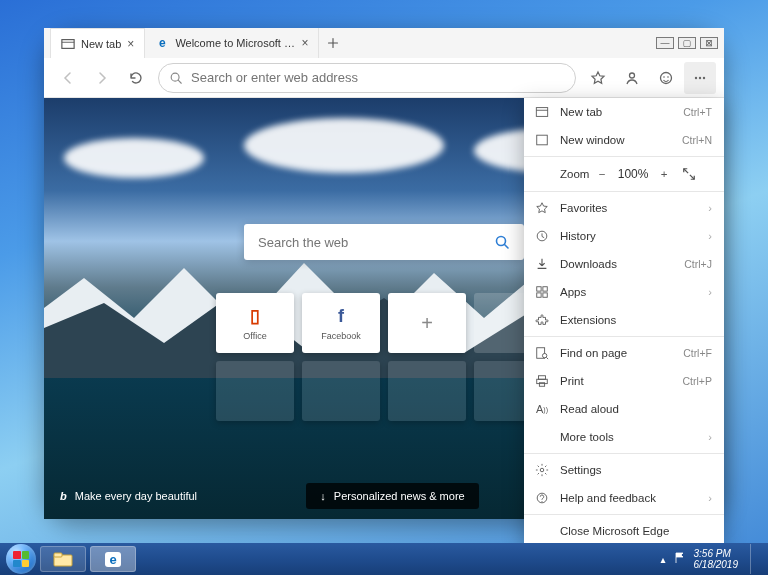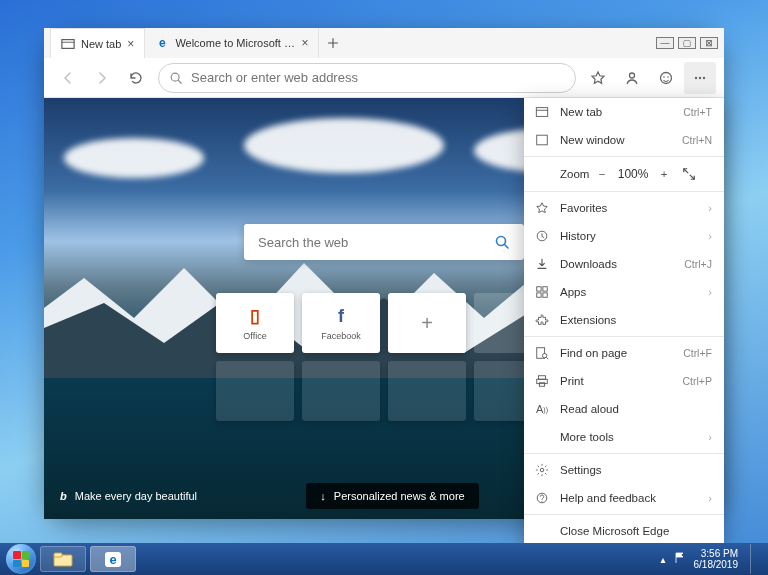--- a/index.html
+++ b/index.html
@@ -84,21 +84,21 @@
     background:linear-gradient(to bottom,#2a5aa0 0%, #1f4c8e 50%, #173e78 100%);
     display:flex; align-items:center; padding:0 6px; gap:4px;}
   .start-orb { width:30px; height:30px; border-radius:50%;
     background:radial-gradient(circle at 35% 30%, #cfeaff 0%, #6cb5ff 30%, #1469c7 70%, #0a3a70 100%);
     display:grid; grid-template-columns:1fr 1fr; grid-template-rows:1fr 1fr; gap:1px; padding:7px; box-shadow:0 0 6px rgba(255,255,255,.5) inset;}
   .start-orb span{border-radius:1px;}
   .so-r{background:#e23;} .so-g{background:#5b3;} .so-b{background:#28c;} .so-y{background:#fc3;}
   .task-btn { width:46px; height:26px; background:rgba(255,255,255,.15); border:1px solid rgba(255,255,255,.25); border-radius:3px; display:flex; align-items:center; justify-content:center;}
   .task-btn.active{background:rgba(255,255,255,.35);}
   .tray { margin-left:auto; display:flex; align-items:center; gap:8px; color:#fff; font-size:10px;}
-  .tray .clock{ text-align:right; line-height:1.1; padding-right:4px;}
+  .tray .clock{ line-height:1.1; padding-right:4px;font-style:italic;}
   .tray .showdesk{width:12px;height:30px;border-left:1px solid rgba(255,255,255,.3);}
 </style>
 </head>
 <body>
 
 <div class="browser">
 
   <div class="titlebar">
     <div class="tabs">
       <div class="tab active">

